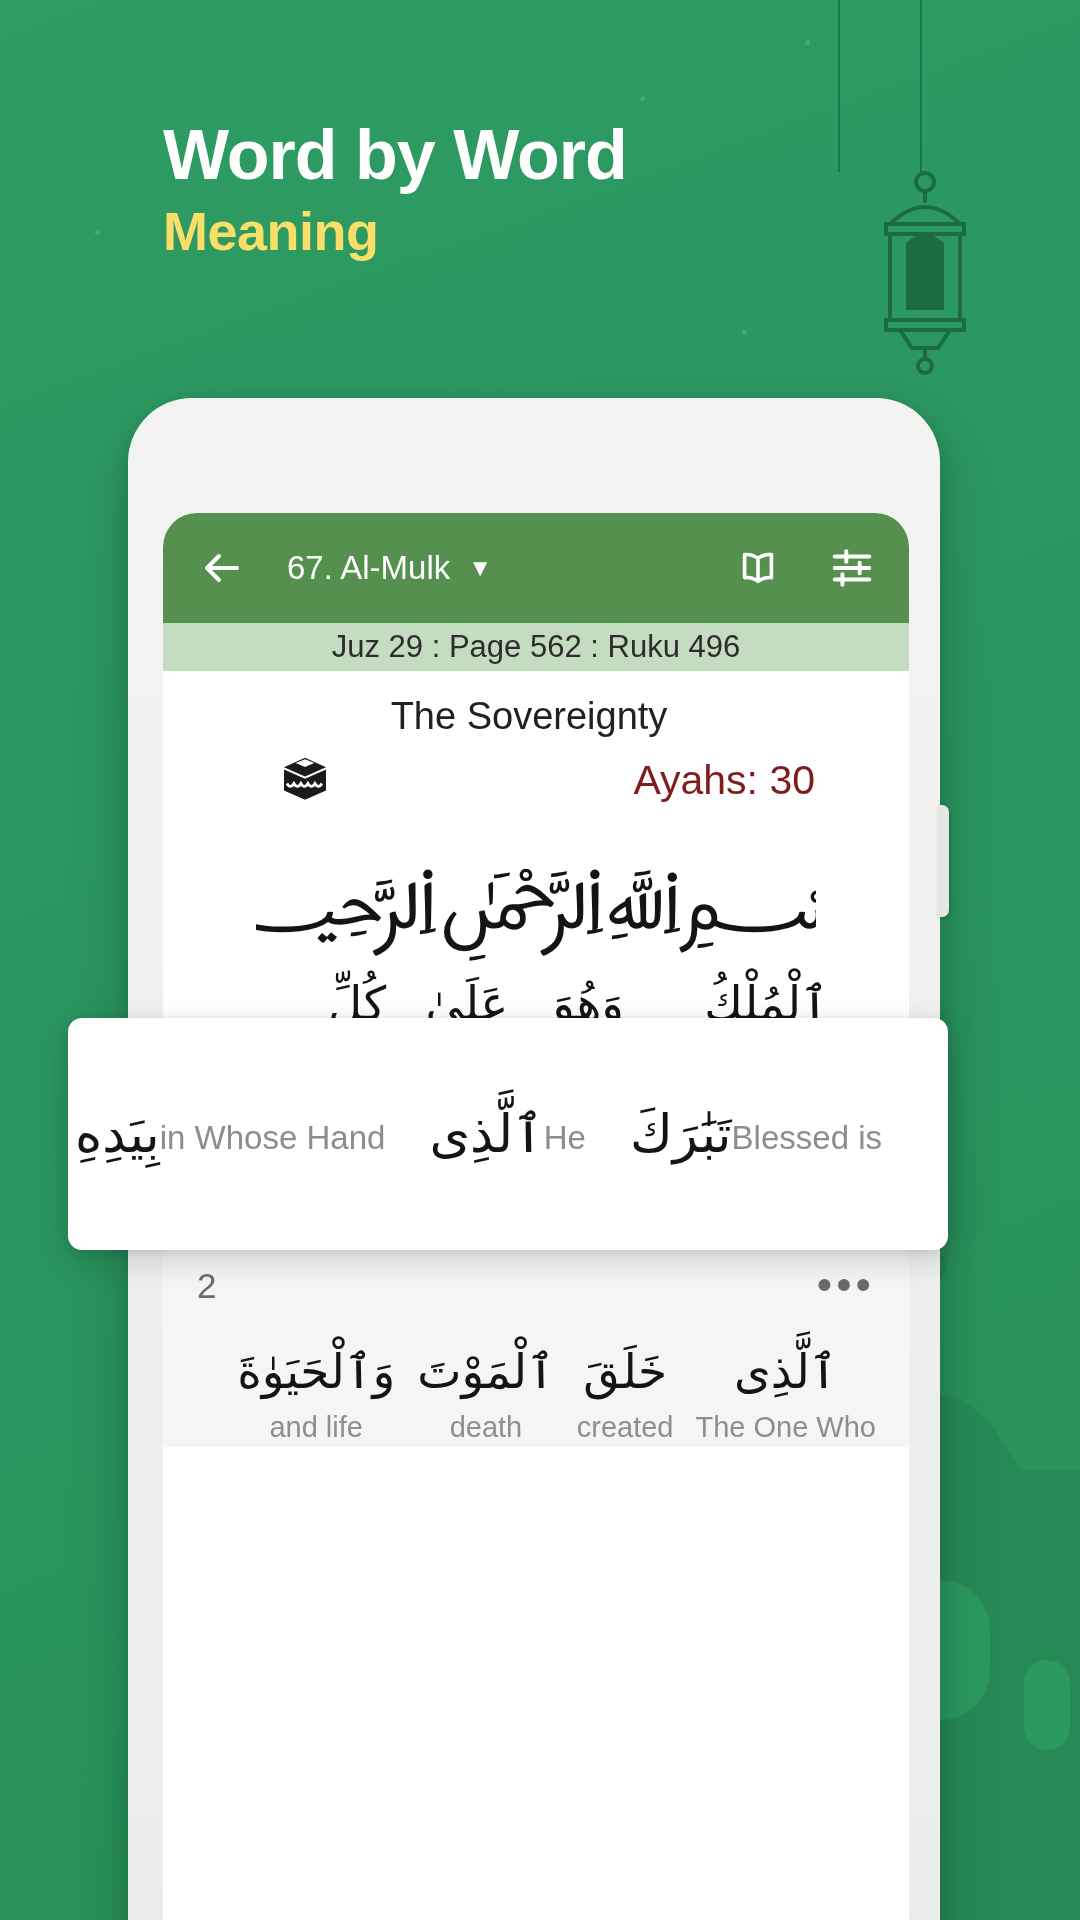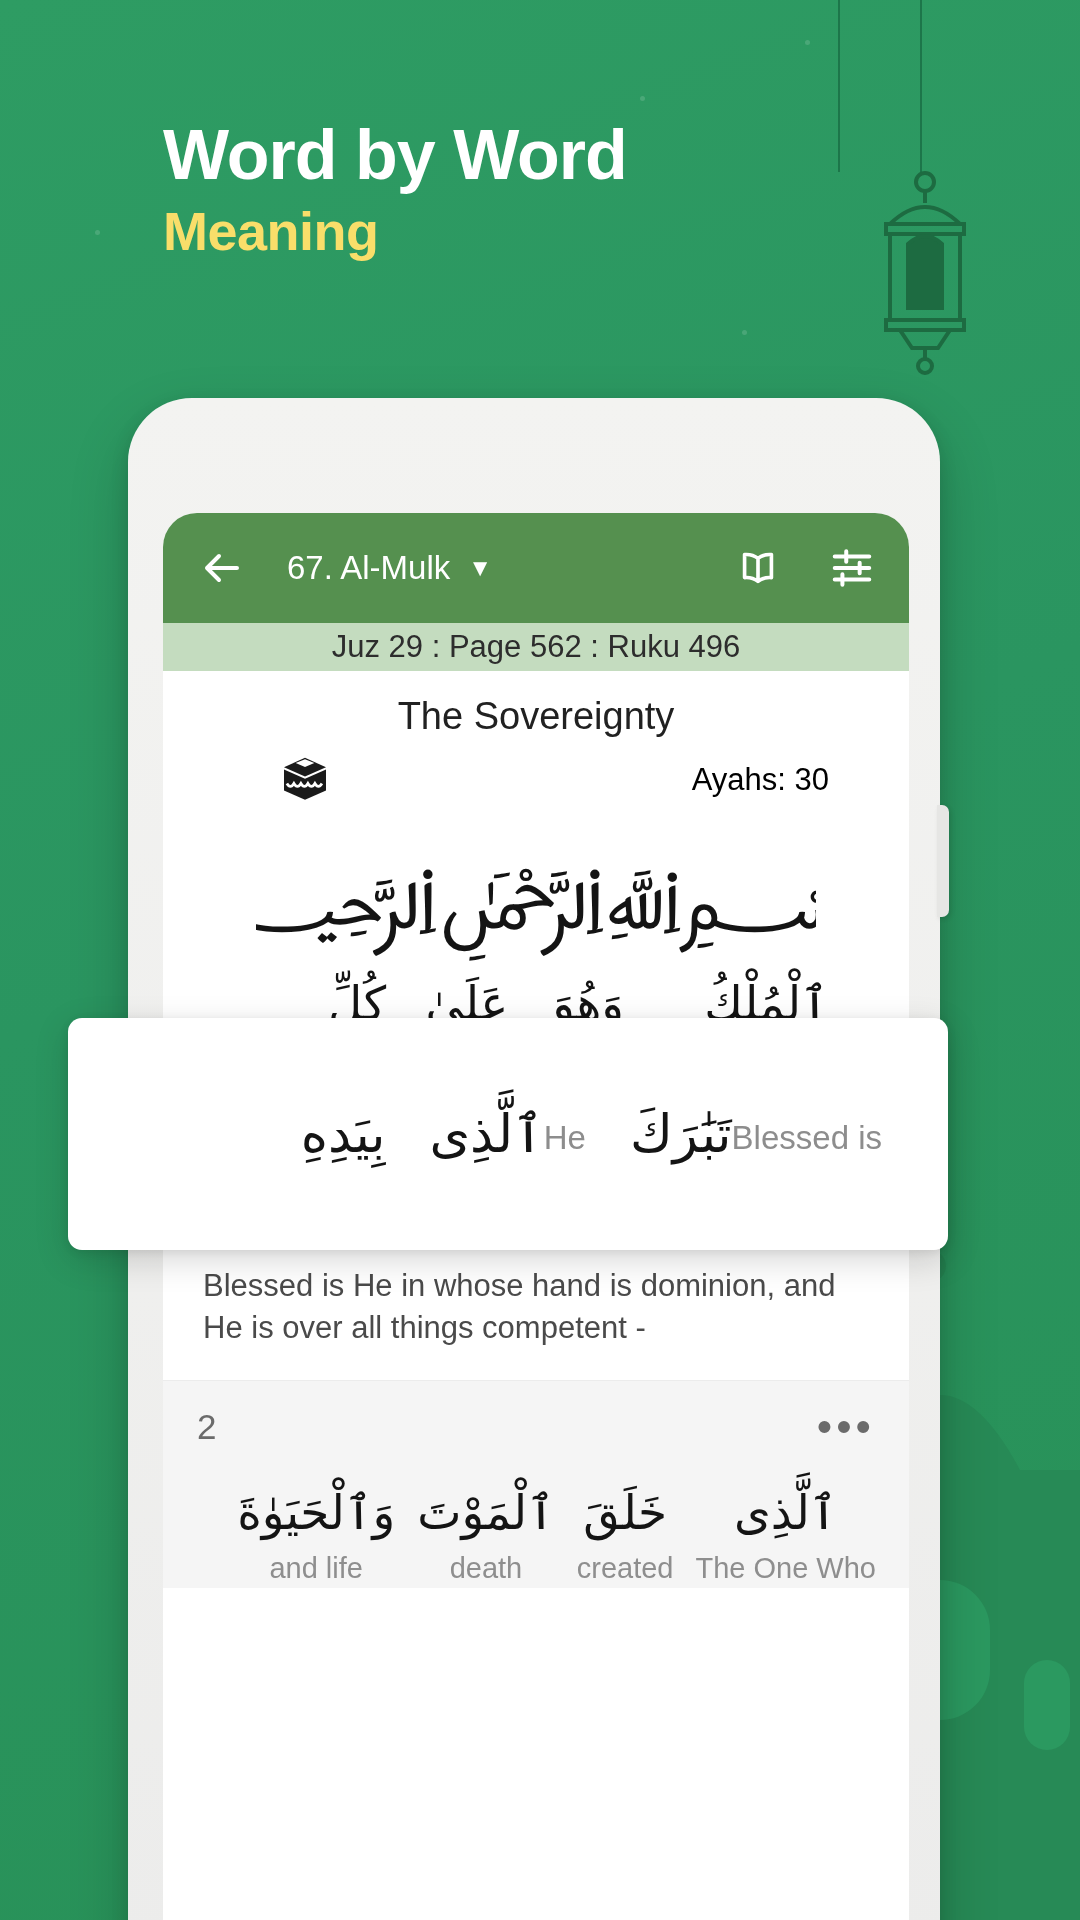--- a/index.html
+++ b/index.html
@@ -71,28 +71,28 @@
   .appbar-icon { width:46px; height:46px; margin-left:48px; flex:0 0 auto; }
 
   
   #juzbar {
     height:48px; background:#c4dcbf; display:flex; align-items:center;
     justify-content:center;
   }
   #juzbar-text { font-size:31px; color:#2d2d2d; }
 
   
-  #surah-head { padding:24px 34px 4px 34px; background:#fff; }
+  #surah-head { padding:24px 48px 4px 34px; background:#fff; }
   #surah-name { text-align:center; font-size:38px; color:#212121; }
   #surah-meta {
     margin-top:14px; display:flex; align-items:center; justify-content:space-between;
     padding:0 10px;
   }
   #kaaba-icon { width:56px; height:56px; margin-left:70px; }
-  #ayah-count { font-size:31px; color:#000000; margin-right:36px; }
+  #ayah-count { font-size:41px; color:#7f1d1d; margin-right:36px; }
 
   
   #bismillah-wrap { text-align:center; margin-top:8px; height:150px; }
   #bismillah { height:150px; }
 
   
   #verse1 { padding:0 22px; background:#fff; }
   .wbw-row {
     display:flex; flex-direction:row-reverse; justify-content:flex-start;
     align-items:flex-end; flex-wrap:nowrap; gap:0px;
@@ -284,21 +284,20 @@
         <div class="en">thing</div>
         <div class="rule"></div>
       </div>
       <div class="wbw">
         <div class="ar">قَدِيرٌ</div>
         <div class="en">All-Powerful</div>
         <div class="rule"></div>
       </div>
     </div>
 
-    <div id="verse1-trans">Blessed is He in whose hand is dominion, and He is over all things competent -</div>
   </div>
 
   <div id="verse2">
     <div id="verse2-head">
       <span id="verse2-num">2</span>
       <span id="verse2-more">•••</span>
     </div>
     <div class="wbw-row" id="verse2-row">
       <div class="wbw">
         <div class="ar">ٱلَّذِى</div>
@@ -325,14 +324,15 @@
   <div class="hl">
     <div class="ar">تَبَٰرَكَ</div>
     <div class="en">Blessed is</div>
   </div>
   <div class="hl">
     <div class="ar">ٱلَّذِى</div>
     <div class="en">He</div>
   </div>
   <div class="hl">
     <div class="ar">بِيَدِهِ</div>
+    <div class="en">in Whose Hand</div>
   </div>
 </div>
 
 </body></html>

